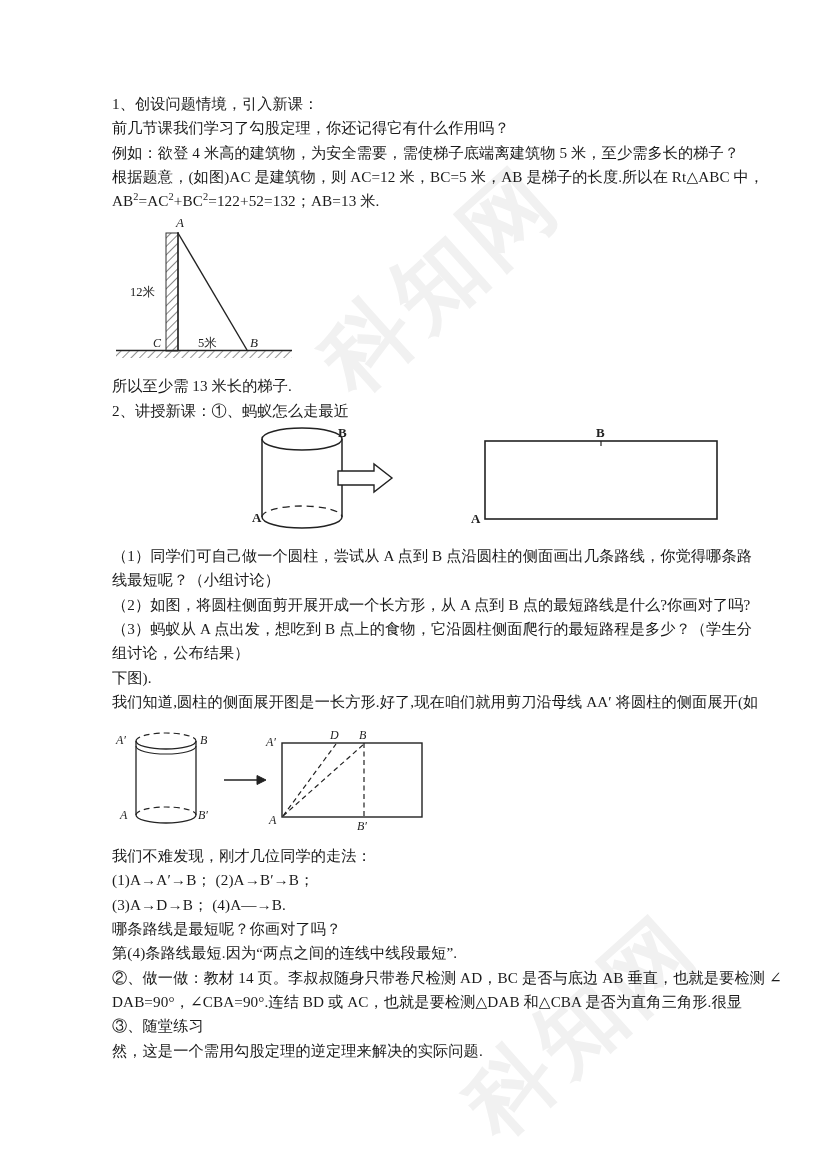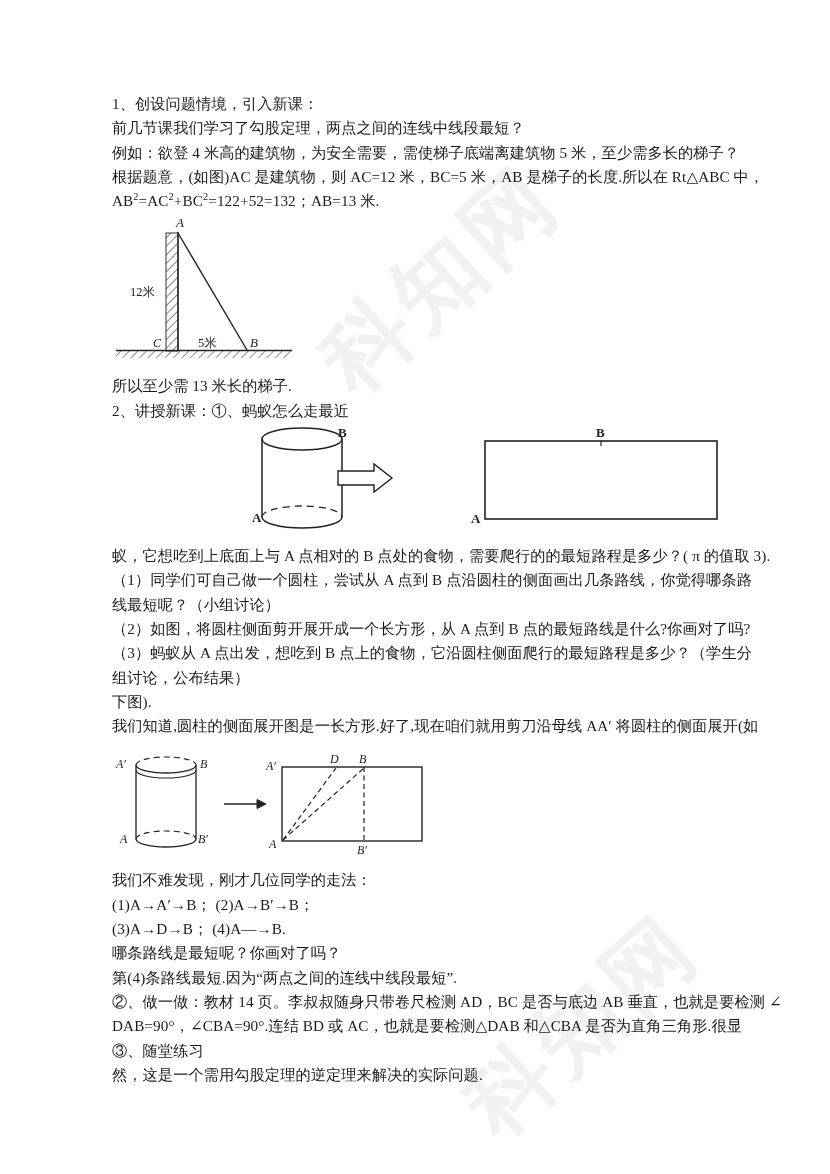--- a/index.html
+++ b/index.html
@@ -76,21 +76,21 @@
 <body>
 
 <div class="wm-layer">
   <div class="wm wm-a">科知网</div>
   <div class="wm wm-b">科知网</div>
 </div>
 
 <div class="page">
 
   <p class="line">1、创设问题情境，引入新课：</p>
-  <p class="line">前几节课我们学习了勾股定理，两点之间的连线中线段最短？</p>
+  <p class="line">前几节课我们学习了勾股定理，你还记得它有什么作用吗？</p>
   <p class="line">例如：欲登 4 米高的建筑物，为安全需要，需使梯子底端离建筑物 5 米，至少需多长的梯子？</p>
   <p class="line">根据题意，(如图)AC 是建筑物，则 AC=12 米，BC=5 米，AB 是梯子的长度.所以在 Rt△ABC 中，</p>
   <p class="line"><span>AB</span><sup>2</sup><span>=AC</span><sup>2</sup><span>+BC</span><sup>2</sup><span>=122+52=132；AB=13 米.</span></p>
 
   <div class="fig fig-ladder">
     <svg width="300" height="152" viewBox="0 0 300 152">
       <defs>
         <pattern id="hatchWall" width="6" height="6" patternTransform="rotate(45)" patternUnits="userSpaceOnUse">
           <line x1="0" y1="0" x2="0" y2="6" stroke="#555" stroke-width="1.4"></line>
         </pattern>
@@ -136,21 +136,20 @@
       <path d="M 86 48 L 122 48 L 122 41 L 140 55 L 122 69 L 122 62 L 86 62 Z" fill="#ffffff" stroke="#222" stroke-width="1.4" stroke-linejoin="miter"></path>
 
       <rect x="233" y="18" width="232" height="78" fill="none" stroke="#222" stroke-width="1.6"></rect>
       <line x1="349" y1="18" x2="349" y2="23" stroke="#222" stroke-width="1.2"></line>
       <text x="344" y="14" font-family="Liberation Serif, serif" font-weight="bold" font-size="13" fill="#222">B</text>
       <text x="219" y="100" font-family="Liberation Serif, serif" font-weight="bold" font-size="13" fill="#222">A</text>
     </svg>
   </div>
 
   <div class="gap-sm"></div>
-  <p class="line">蚁，它想吃到上底面上与 A 点相对的 B 点处的食物，需要爬行的的最短路程是多少？( π 的值取 3).</p>
   <p class="line">（1）同学们可自己做一个圆柱，尝试从 A 点到 B 点沿圆柱的侧面画出几条路线，你觉得哪条路</p>
   <p class="line">线最短呢？（小组讨论）</p>
   <p class="line">（2）如图，将圆柱侧面剪开展开成一个长方形，从 A 点到 B 点的最短路线是什么?你画对了吗?</p>
   <p class="line">（3）蚂蚁从 A 点出发，想吃到 B 点上的食物，它沿圆柱侧面爬行的最短路程是多少？（学生分</p>
   <p class="line">组讨论，公布结果）</p>
   <p class="line">下图).</p>
   <p class="line">我们知道,圆柱的侧面展开图是一长方形.好了,现在咱们就用剪刀沿母线 AA′ 将圆柱的侧面展开(如</p>
 
   <div class="gap-md"></div>
 

